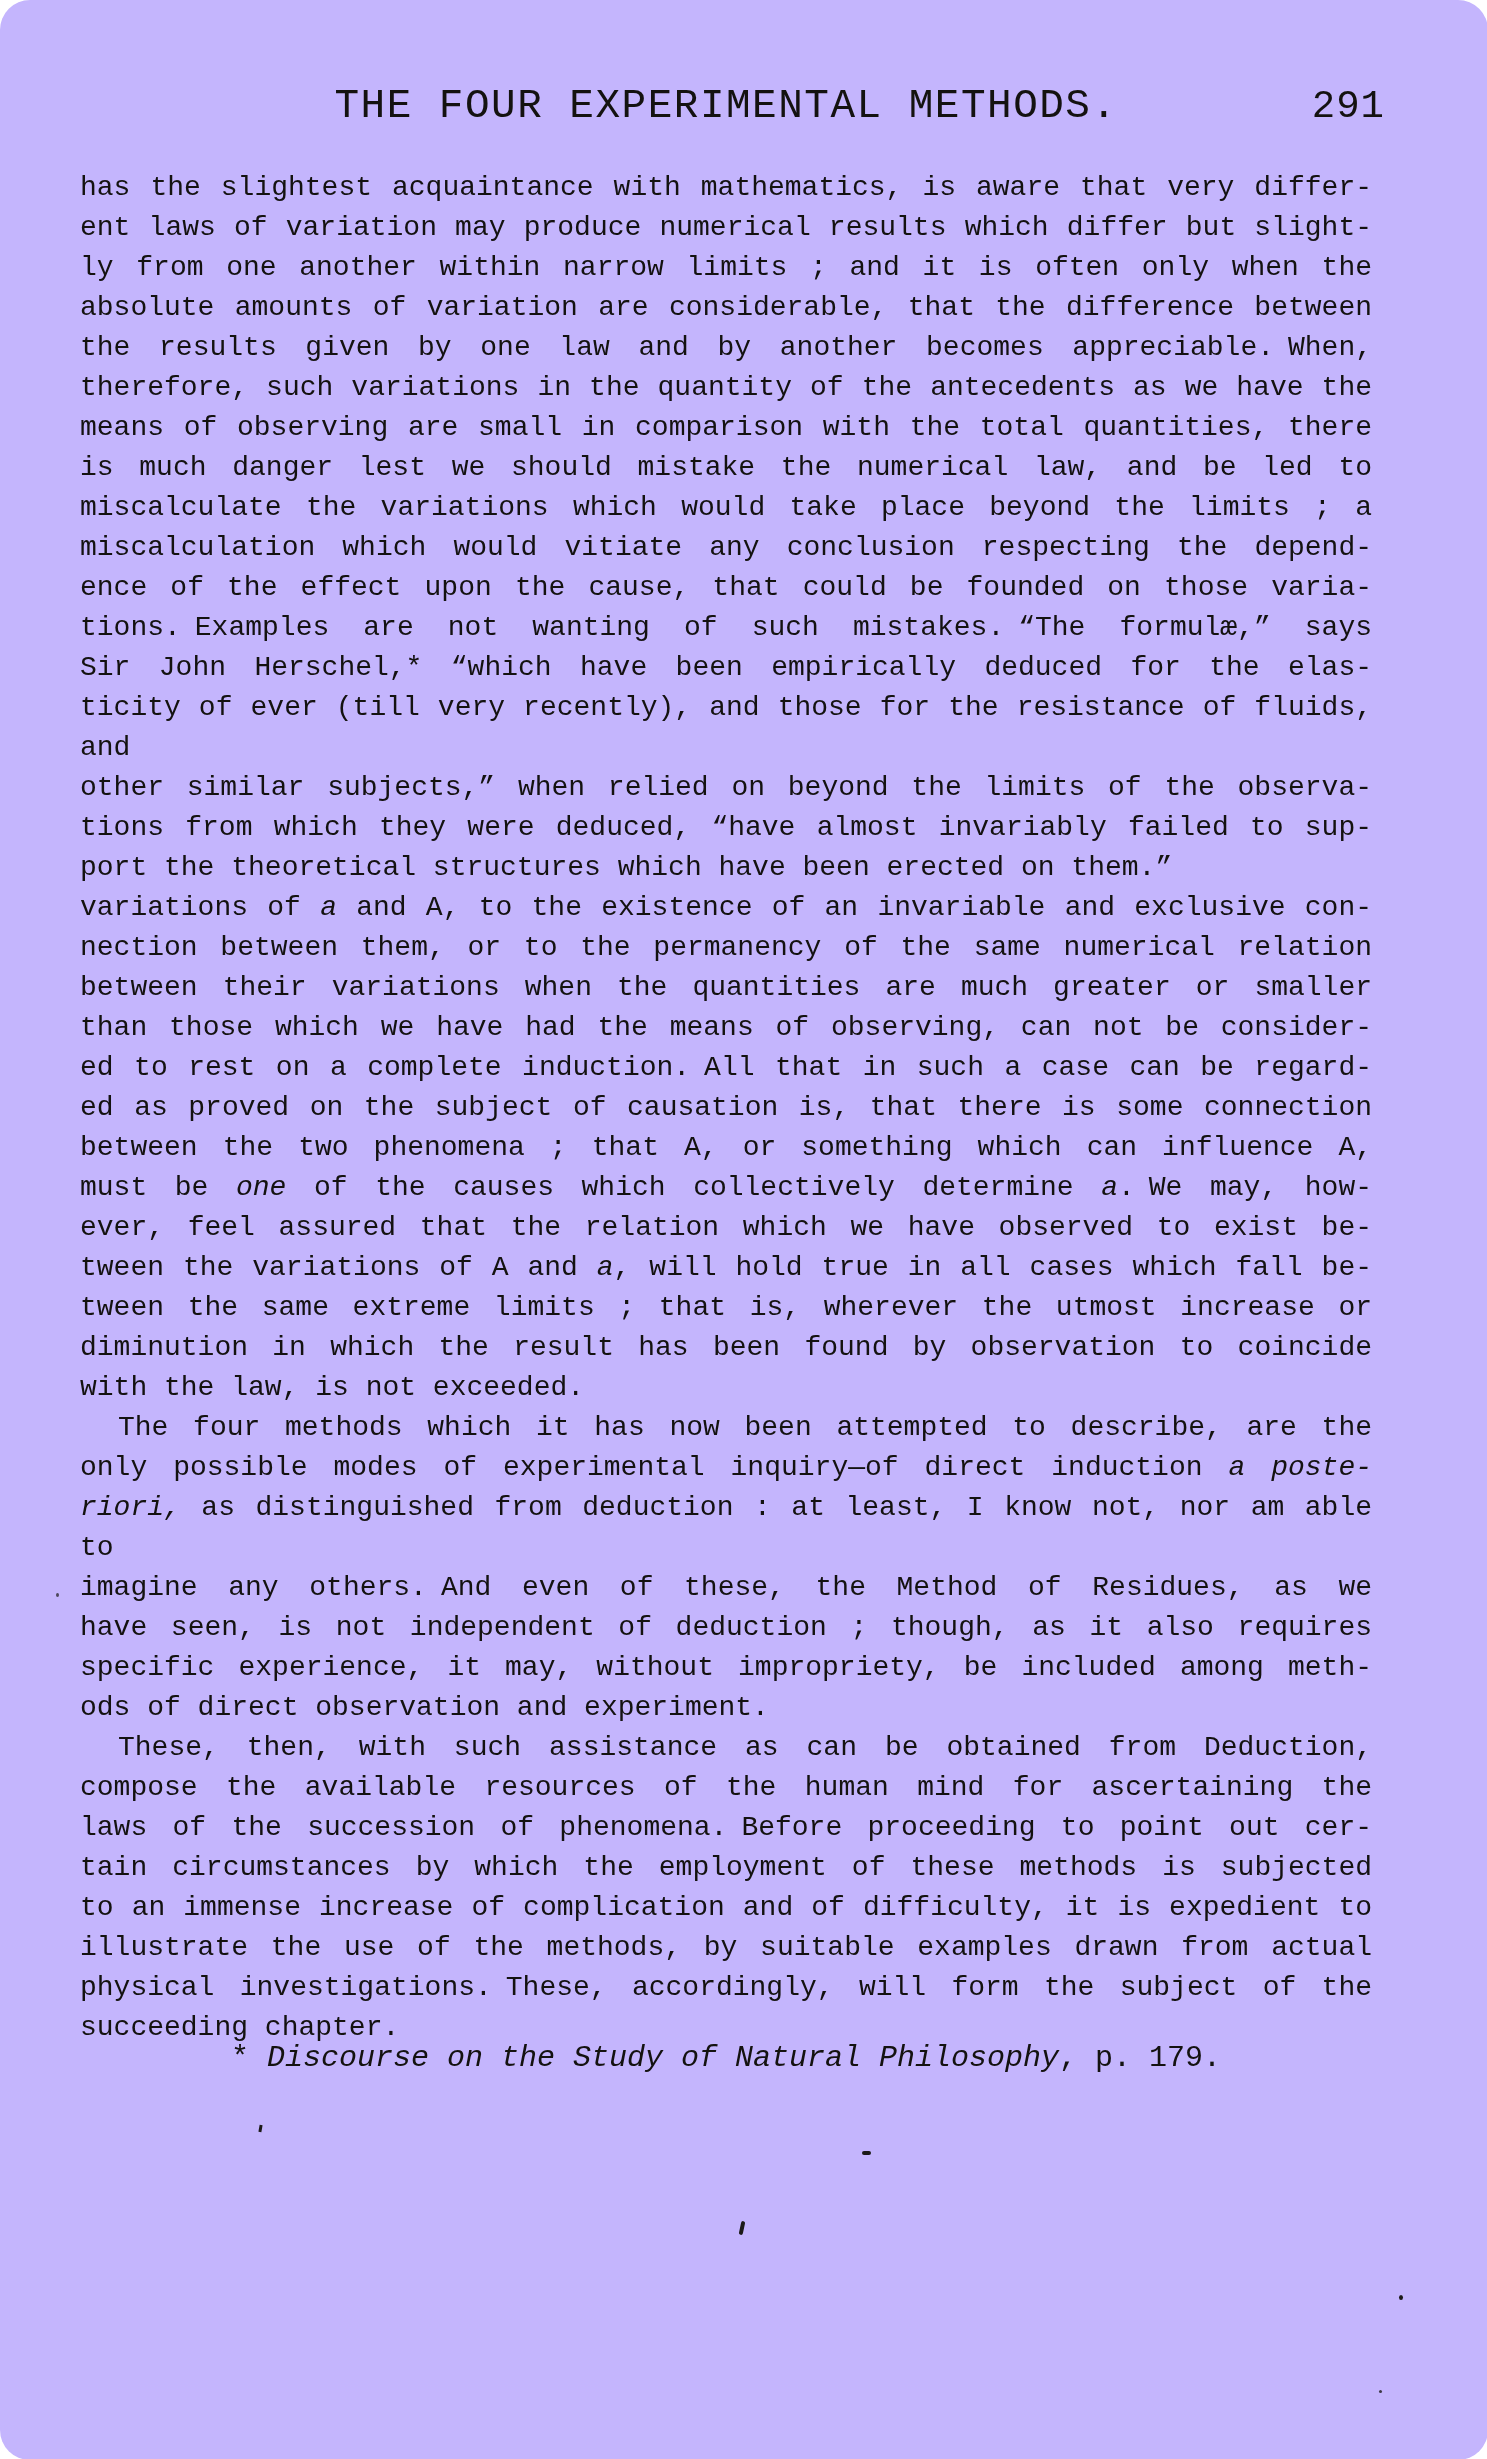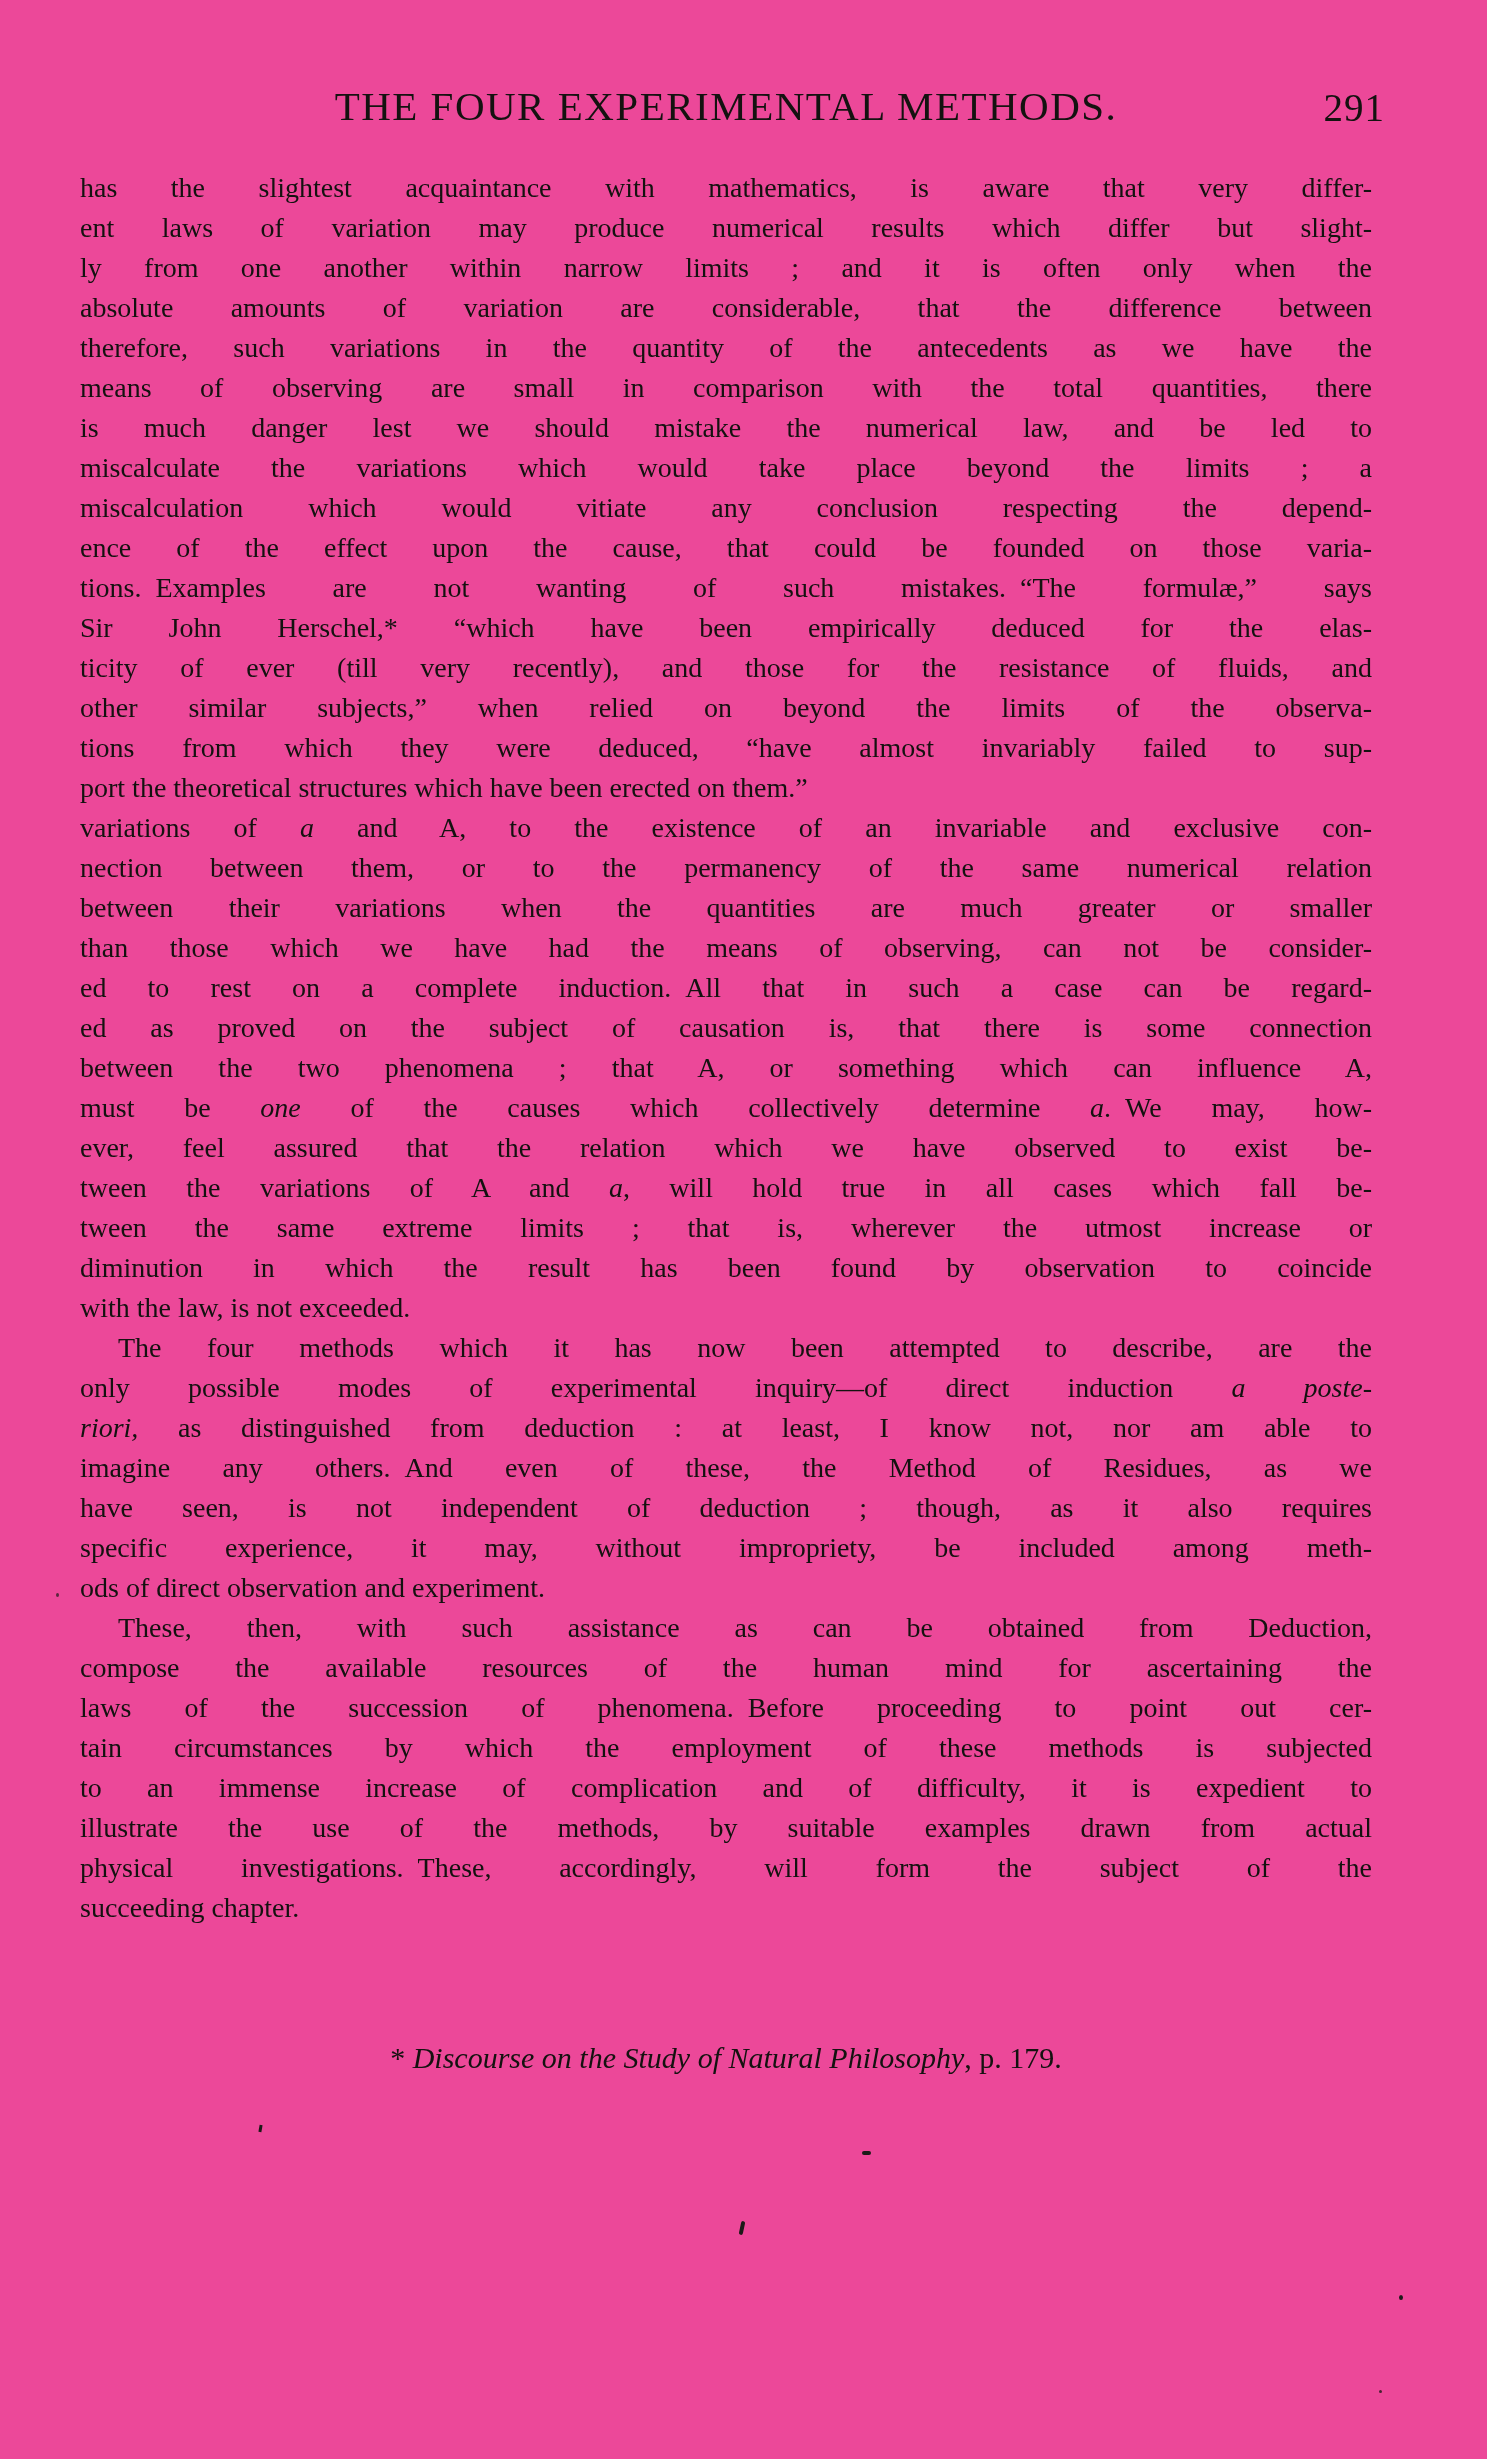--- a/index.html
+++ b/index.html
@@ -1,23 +1,24 @@
 <!DOCTYPE html>
 <html><head>
 <meta charset="utf-8">
 <style>
   html, body { margin: 0; padding: 0; background: #ffffff; }
   .page {
     position: relative;
     width: 1488px;
     height: 2460px;
-    background: #ec4899;
+    background: #c4b5fd;
     overflow: hidden;
-    font-family: Liberation Serif, serif;
+    font-family: Liberation Mono, monospace;
     color: #141210;
+    border-radius: 30px;
   }
   
   .header {
     position: absolute;
     top: 86px;
     left: 80px;
     width: 1292px;
   }
   .title {
     text-align: center;
@@ -79,20 +80,21 @@
   <div class="header">
     <div class="title">THE FOUR EXPERIMENTAL METHODS.</div>
     <div class="pagenum">291</div>
   </div>
 
   <div class="bodyblock">
       <div class="line"><span>has the slightest acquaintance with mathematics, is aware that very differ-</span></div>
       <div class="line"><span>ent laws of variation may produce numerical results which differ but slight-</span></div>
       <div class="line"><span>ly from one another within narrow limits ; and it is often only when the</span></div>
       <div class="line"><span>absolute amounts of variation are considerable, that the difference between</span></div>
+      <div class="line"><span>the results given by one law and by another becomes appreciable. When,</span></div>
       <div class="line"><span>therefore, such variations in the quantity of the antecedents as we have the</span></div>
       <div class="line"><span>means of observing are small in comparison with the total quantities, there</span></div>
       <div class="line"><span>is much danger lest we should mistake the numerical law, and be led to</span></div>
       <div class="line"><span>miscalculate the variations which would take place beyond the limits ; a</span></div>
       <div class="line"><span>miscalculation which would vitiate any conclusion respecting the depend-</span></div>
       <div class="line"><span>ence of the effect upon the cause, that could be founded on those varia-</span></div>
       <div class="line"><span>tions. Examples are not wanting of such mistakes. “The formulæ,” says</span></div>
       <div class="line"><span>Sir John Herschel,* “which have been empirically deduced for the elas-</span></div>
       <div class="line"><span>ticity of ever (till very recently), and those for the resistance of fluids, and</span></div>
       <div class="line"><span>other similar subjects,” when relied on beyond the limits of the observa-</span></div>

